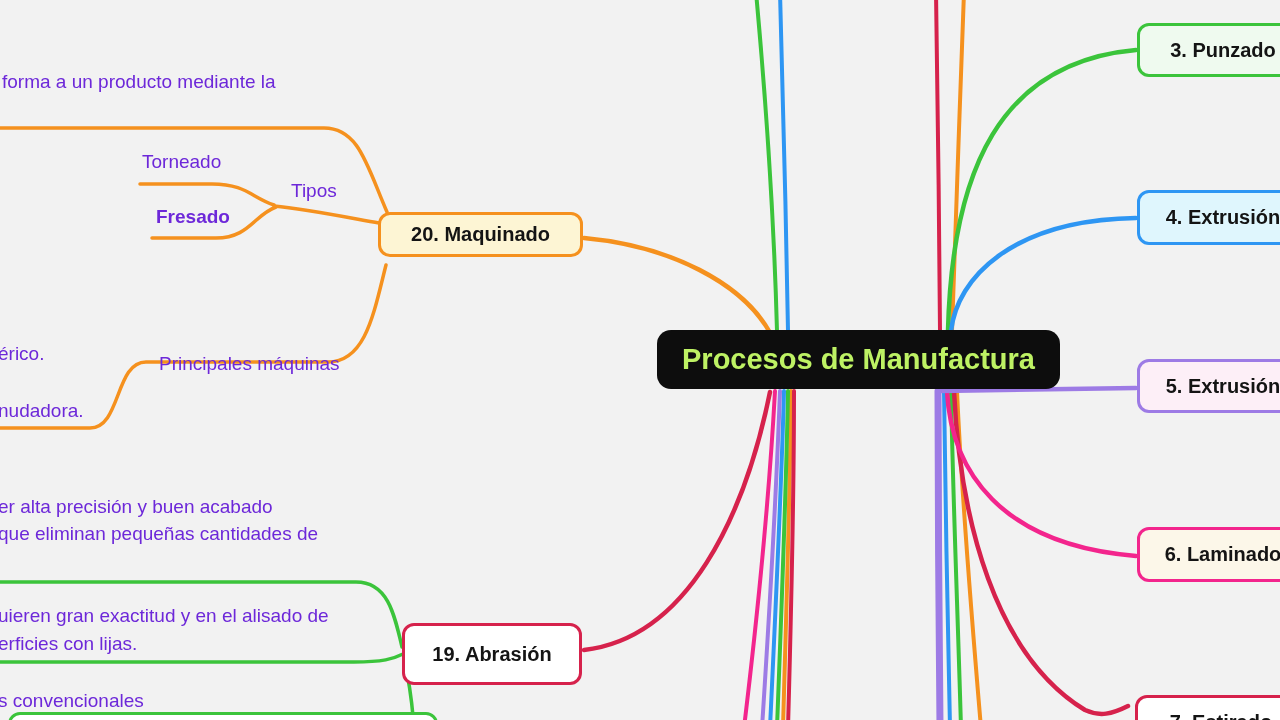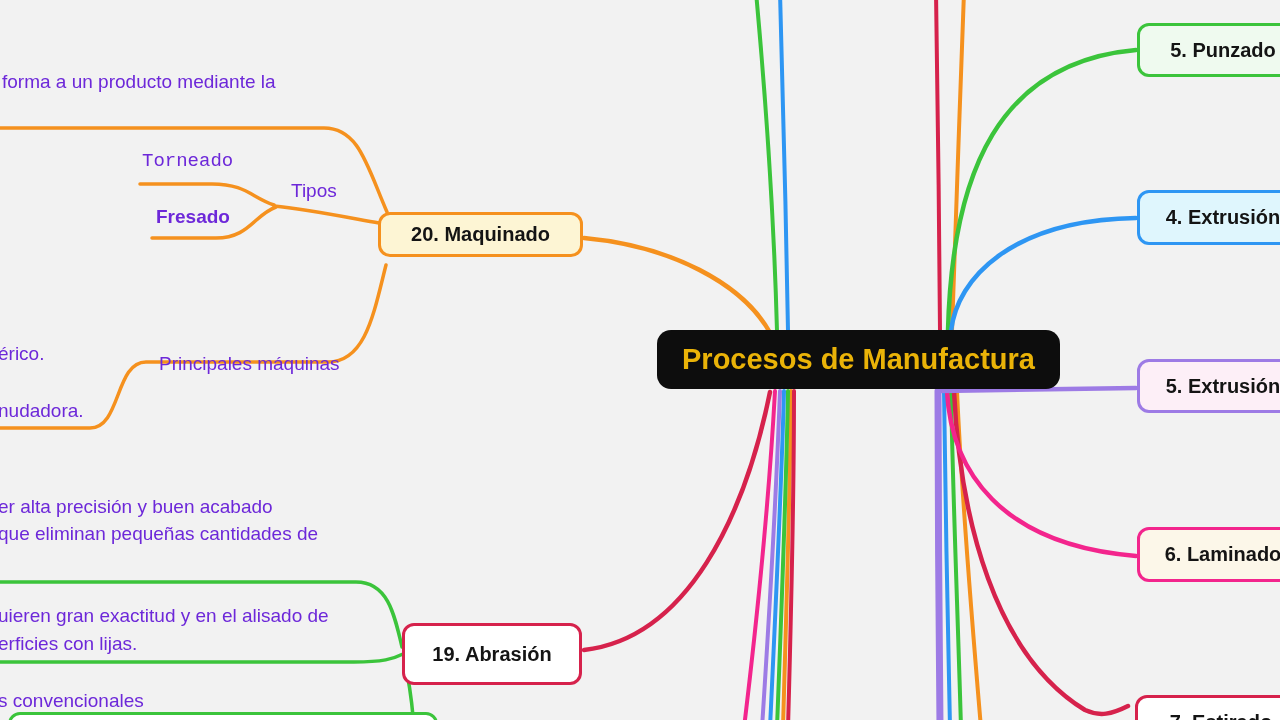--- a/index.html
+++ b/index.html
@@ -23,21 +23,21 @@
   .blabel{
     position:absolute;font-size:19px;color:#6d28d9;white-space:nowrap;line-height:1.15;
   }
   .topic{
     position:absolute;box-sizing:border-box;
     border:3.5px solid;border-radius:12px;
     display:flex;align-items:center;justify-content:center;
     font-weight:700;font-size:20px;color:#141414;white-space:nowrap;
   }
   .central{
-    position:absolute;box-sizing:border-box;background:#0D0D0D;color:#eab308;
+    position:absolute;box-sizing:border-box;background:#0D0D0D;color:#bef264;
     border-radius:14px;display:flex;align-items:center;justify-content:center;
     font-weight:700;font-size:29px;white-space:nowrap;
   }
   .n-maquinado{left:378px;top:212px;width:205px;height:45px;background:#FDF5D4;border-color:#F5911E;}
   .n-abrasion{left:402px;top:623px;width:180px;height:62px;background:#FFFFFF;border-color:#D6224C;}
   .n-punzado{left:1137px;top:23px;width:172px;height:54px;background:#EFFAEF;border-color:#3BC43B;}
   .n-extrusion4{left:1137px;top:190px;width:172px;height:55px;background:#DFF6FD;border-color:#2E96F3;}
   .n-extrusion5{left:1137px;top:359px;width:172px;height:54px;background:#FDEFF7;border-color:#9D7BE5;}
   .n-laminado{left:1137px;top:527px;width:172px;height:55px;background:#FCF7E9;border-color:#F3258D;}
   .n-estirado{left:1135px;top:695px;width:172px;height:54px;background:#FFFFFF;border-color:#D6224C;}
@@ -79,40 +79,40 @@
 
   <path class="p w45" d="M 947 391 C 951 470 1000 545 1136 556"></path>
   <path class="p w4" d="M 775 391 C 769 500 757 620 744 728"></path>
 
   <path class="v w45" d="M 940 391 C 975 391 1045 389 1136 388"></path>
   <path class="v w7" d="M 938 391 C 938 500 939 620 940 728"></path>
   <path class="v w4" d="M 780 391 C 776 500 769 620 762 728"></path>
 </svg>
 
 <div class="blabel" style="left:2px;top:71px;">forma a un producto mediante la</div>
-<div class="blabel" style="left:142px;top:151px;font-family:Liberation Mono, monospace;">Torneado</div>
+<div class="blabel" style="left:142px;top:151px;">Torneado</div>
 <div class="blabel" style="left:291px;top:180px;">Tipos</div>
 <div class="blabel" style="left:156px;top:206px;font-weight:bold;">Fresado</div>
 <div class="blabel" style="left:159px;top:329px;margin-top:24px;">Principales máquinas</div>
 <div class="blabel" style="left:-2px;top:343px;">érico.</div>
 <div class="blabel" style="left:-2px;top:400px;">nudadora.</div>
 <div class="blabel" style="left:-2px;top:496px;">er alta precisión y buen acabado</div>
 <div class="blabel" style="left:-2px;top:523px;">que eliminan pequeñas cantidades de</div>
 <div class="blabel" style="left:-2px;top:605px;">uieren gran exactitud y en el alisado de</div>
 <div class="blabel" style="left:-2px;top:633px;">erficies con lijas.</div>
 <div class="blabel" style="left:-2px;top:690px;">s convencionales</div>
 
 <div class="topic n-maquinado">
   <span>20. Maquinado</span>
 </div>
 <div class="topic n-abrasion">
   <span>19. Abrasión</span>
 </div>
 <div class="topic n-punzado">
-  <span>5. Punzado</span>
+  <span>3. Punzado</span>
 </div>
 <div class="topic n-extrusion4">
   <span>4. Extrusión</span>
 </div>
 <div class="topic n-extrusion5">
   <span>5. Extrusión</span>
 </div>
 <div class="topic n-laminado">
   <span>6. Laminado</span>
 </div>

